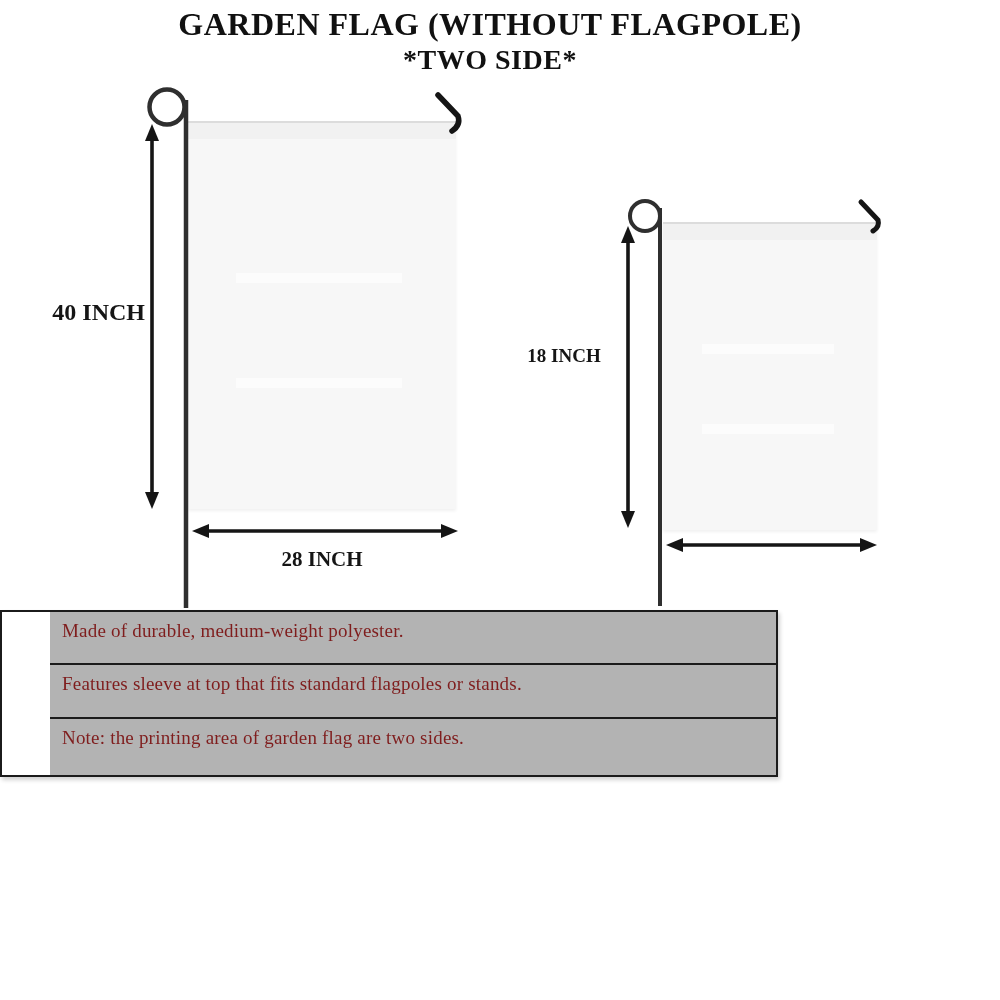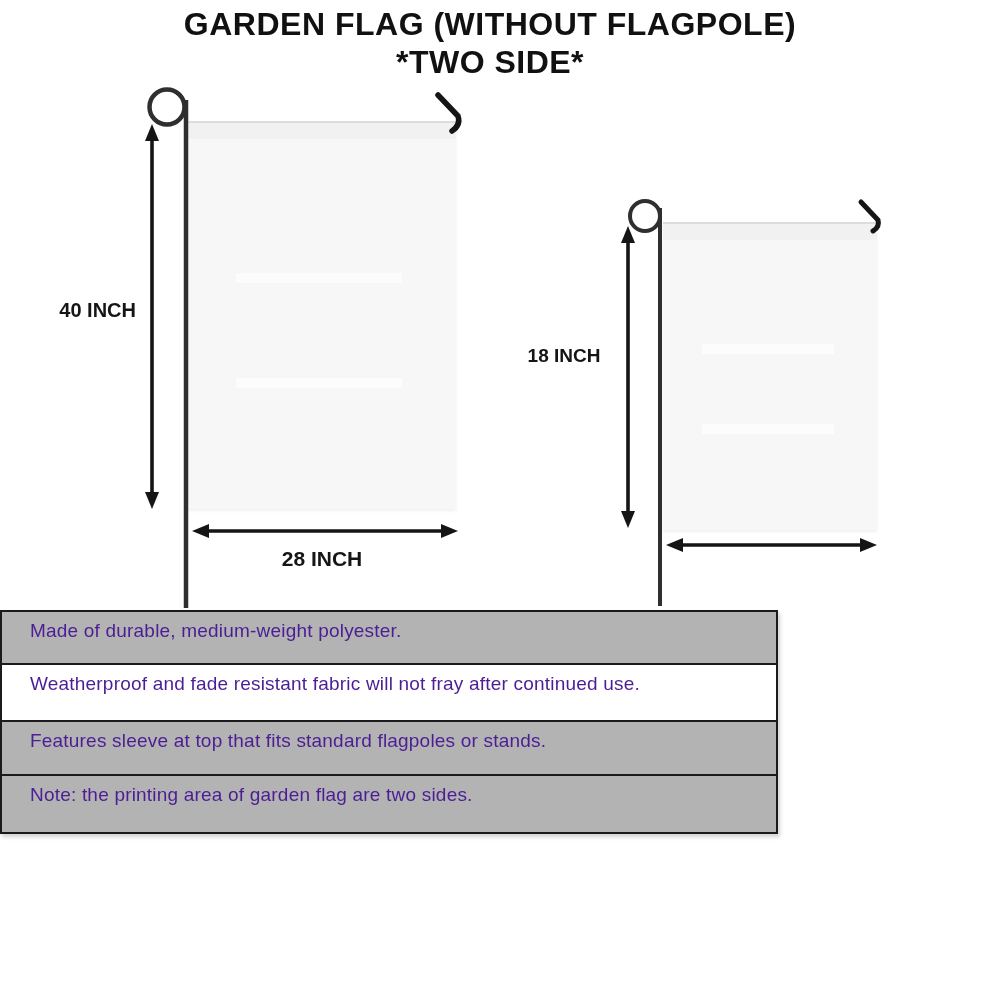--- a/index.html
+++ b/index.html
@@ -1,46 +1,46 @@
 <!DOCTYPE html>
 <html><head>
 <meta charset="utf-8">
 <style>
   html,body{margin:0;padding:0;background:#fff;}
   .canvas{
     position:relative;width:1000px;height:920px;background:#ffffff;
-    font-family:Liberation Sans, sans-serif;overflow:hidden;
+    font-family:Liberation Serif, serif;overflow:hidden;
   }
   
   .title{position:absolute;top:6px;left:0;width:980px;text-align:center;color:#111;}
   .title .t1{font-size:32px;font-weight:bold;letter-spacing:.5px;line-height:1.15;}
-  .title .t2{font-size:32px;font-weight:bold;letter-spacing:.5px;line-height:1.15;margin-top:1px;}
+  .title .t2{font-size:28px;font-weight:bold;letter-spacing:.5px;line-height:1.15;margin-top:1px;}
   
   .flag{position:absolute;background:#f7f7f7;border-top:2px solid #dcdcdc;
         box-shadow:0 2px 3px rgba(0,0,0,0.06);}
   .flag .sleeve{position:absolute;top:0;left:0;right:0;height:16px;background:#f1f1f1;}
   .flag .streak{position:absolute;left:18%;right:20%;height:10px;background:#fdfdfd;opacity:.7;}
   .flag-large{left:188px;top:121px;width:268px;height:386px;}
   .flag-small{left:663px;top:222px;width:214px;height:306px;}
   
   .overlay{position:absolute;left:0;top:0;width:1000px;height:1000px;}
   
   .mlabel{position:absolute;font-weight:bold;color:#151515;}
-  .lbl-40{left:36px;top:299px;width:100px;text-align:right;font-size:20px;}
+  .lbl-40{left:45px;top:299px;width:100px;text-align:right;font-size:24px;}
   .lbl-28{left:222px;top:535px;width:200px;text-align:center;font-size:21px;margin-top:12px;}
   .lbl-18{left:514px;top:345px;width:100px;text-align:center;font-size:19px;}
   .lbl-12{left:660px;top:549px;width:200px;text-align:center;font-size:20px;}
   
   .feature-table{
     position:absolute;left:0;top:610px;width:778px;
     border:2px solid #1b1b1b;background:#fff;box-sizing:border-box;
     box-shadow:2px 3px 4px rgba(0,0,0,0.18);
   }
-  .frow{box-sizing:border-box;padding:7px 14px 0 28px;font-size:19px;
-        color:#4c1d95;line-height:1.25;letter-spacing:.2px;}
+  .frow{box-sizing:border-box;padding:7px 14px 0 12px;font-size:19px;
+        color:#7f1d1d;line-height:1.25;letter-spacing:.2px;margin-left:48px;}
   .frow.gray{background:#b3b3b3;}
   .frow.white{background:#ffffff;}
   .frow:not(:last-child){border-bottom:2px solid #1b1b1b;}
   .r1{height:53px;} .r2{height:57px;} .r3{height:54px;} .r4{height:54px;} .r5{height:56px;}
 </style>
 </head>
 <body>
 
 <div class="canvas">
 
@@ -98,23 +98,20 @@
   </svg>
 
   <div class="mlabel lbl-40">40 INCH</div>
   <div class="mlabel lbl-28">28 INCH</div>
   <div class="mlabel lbl-18">18 INCH</div>
 
   <div class="feature-table">
     <div class="frow gray r1">
       <span>Made of durable, medium-weight polyester.</span>
     </div>
-    <div class="frow white r2">
-      <span>Weatherproof and fade resistant fabric will not fray after continued use.</span>
-    </div>
     <div class="frow gray r3">
       <span>Features sleeve at top that fits standard flagpoles or stands.</span>
     </div>
     <div class="frow gray r5">
       <span>Note: the printing area of garden flag are two sides.</span>
     </div>
   </div>
 
 </div>
 

